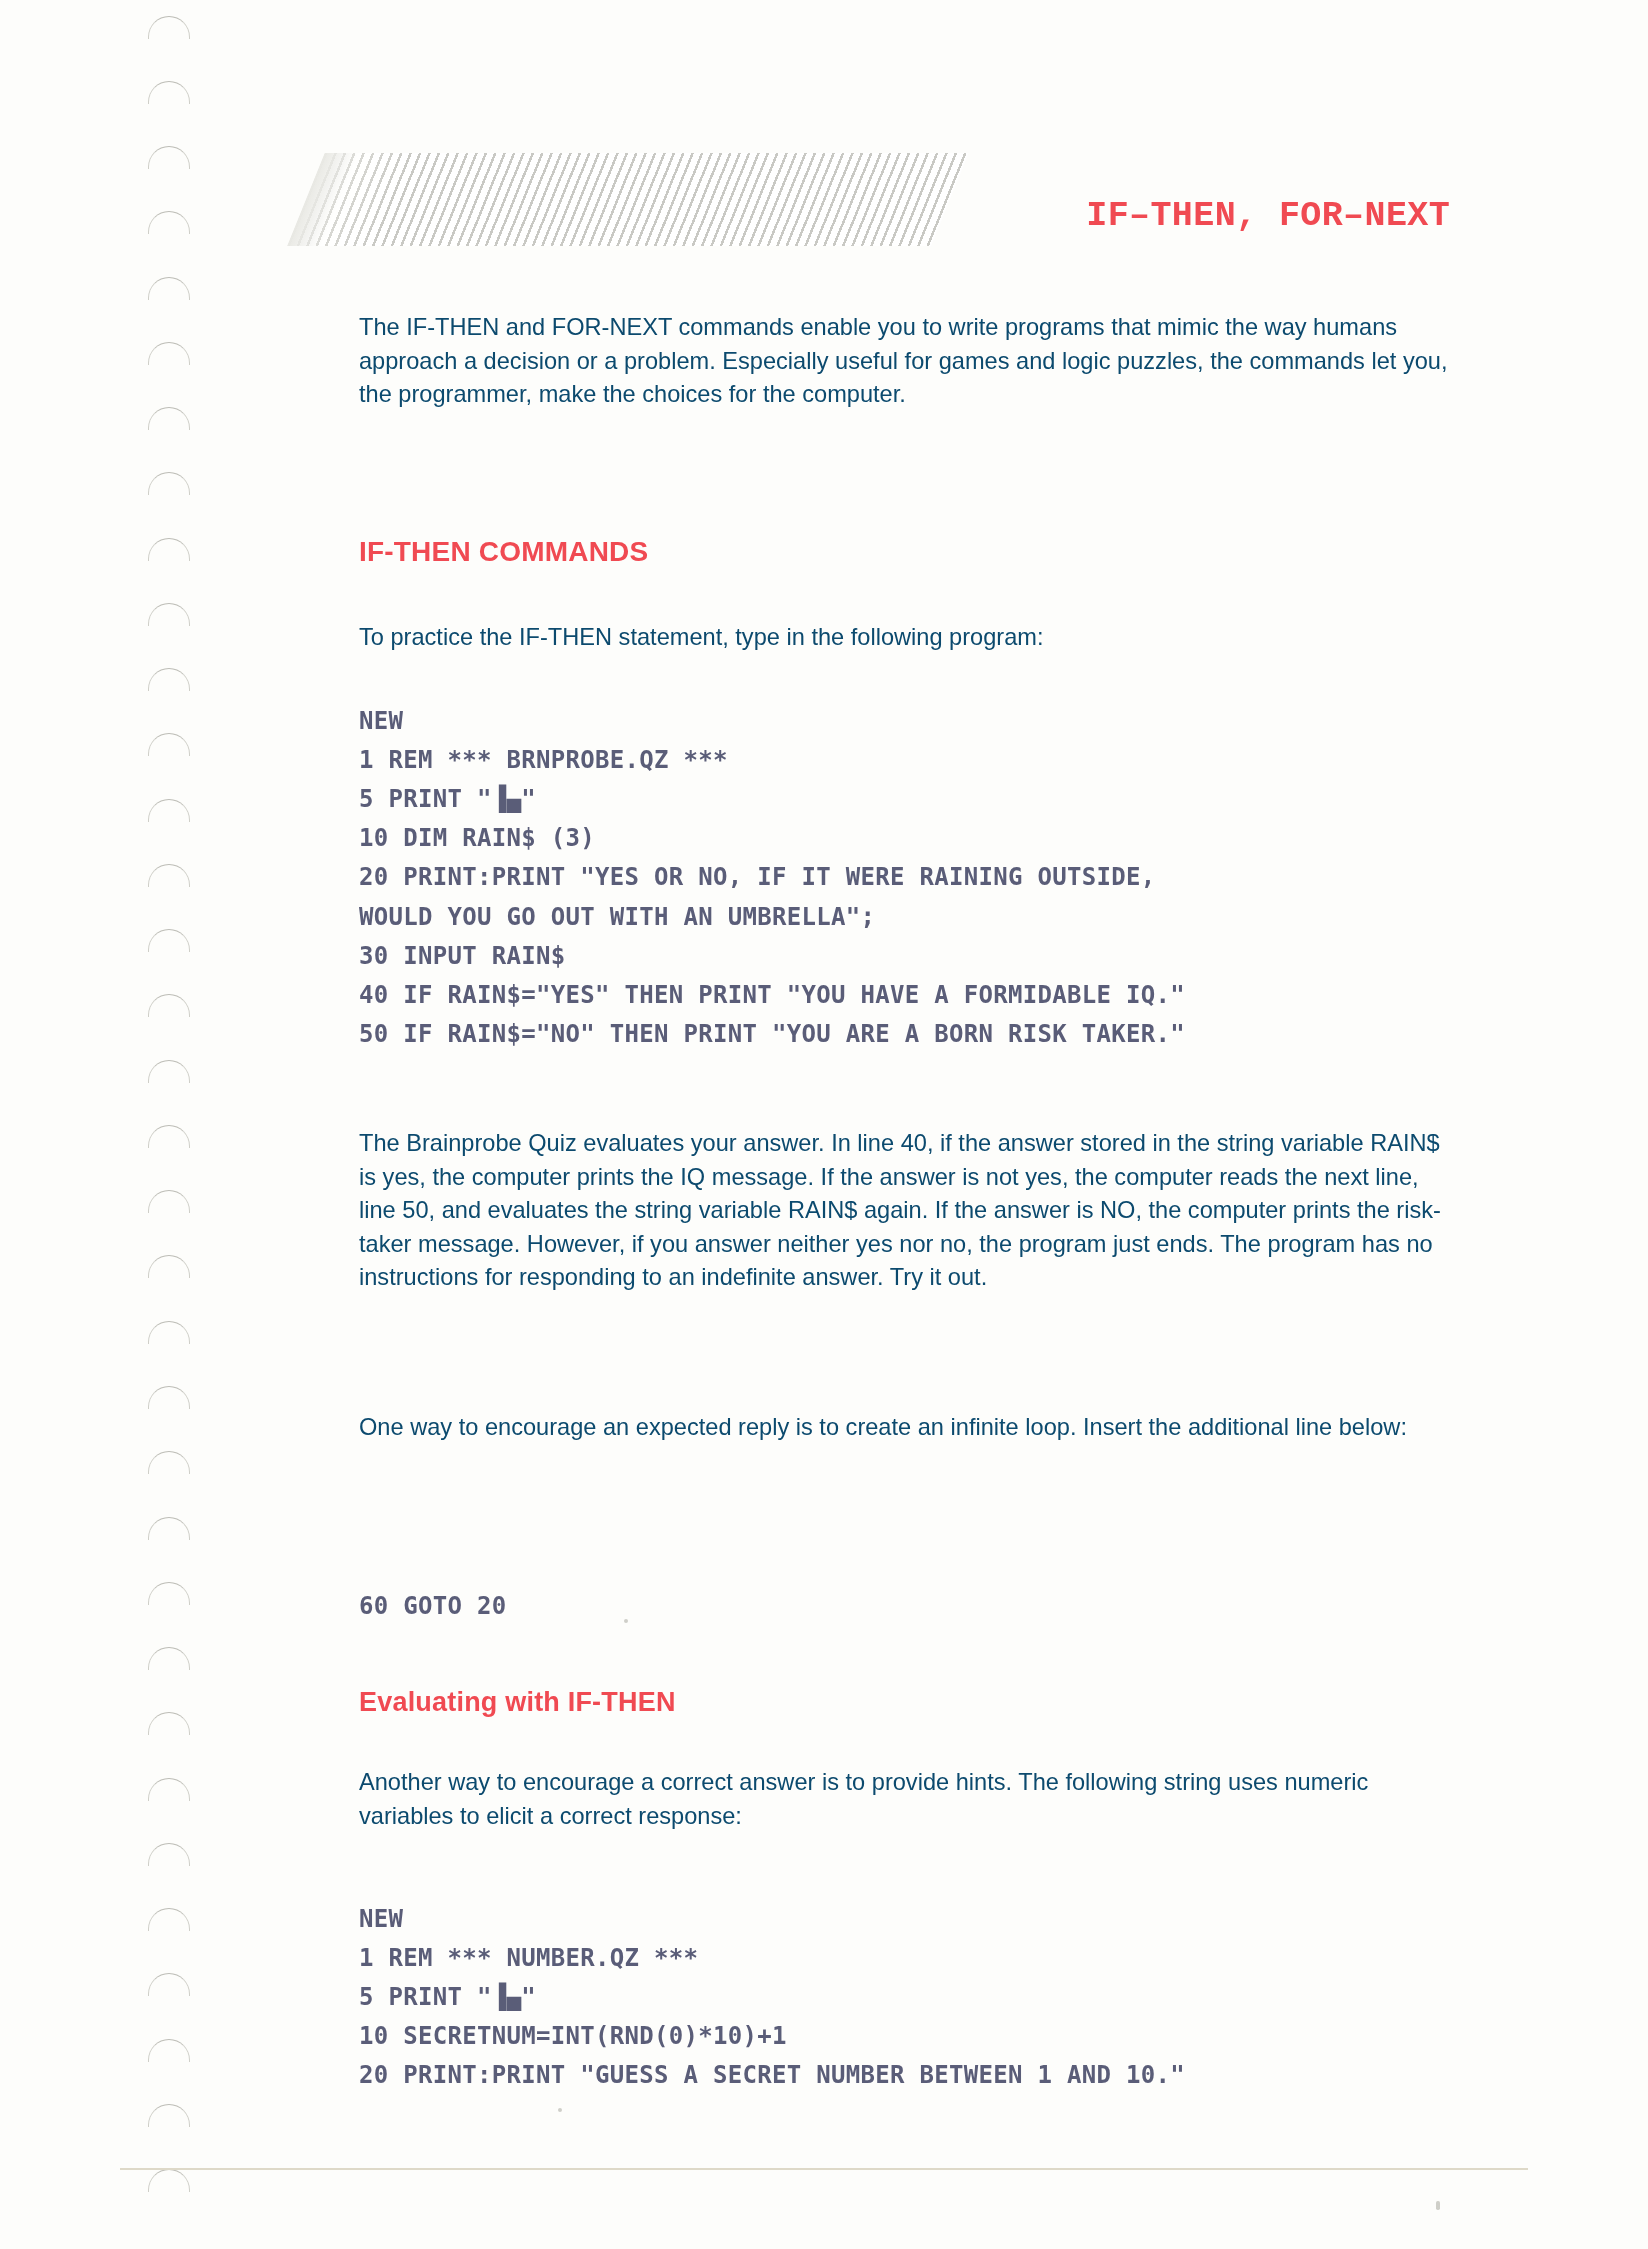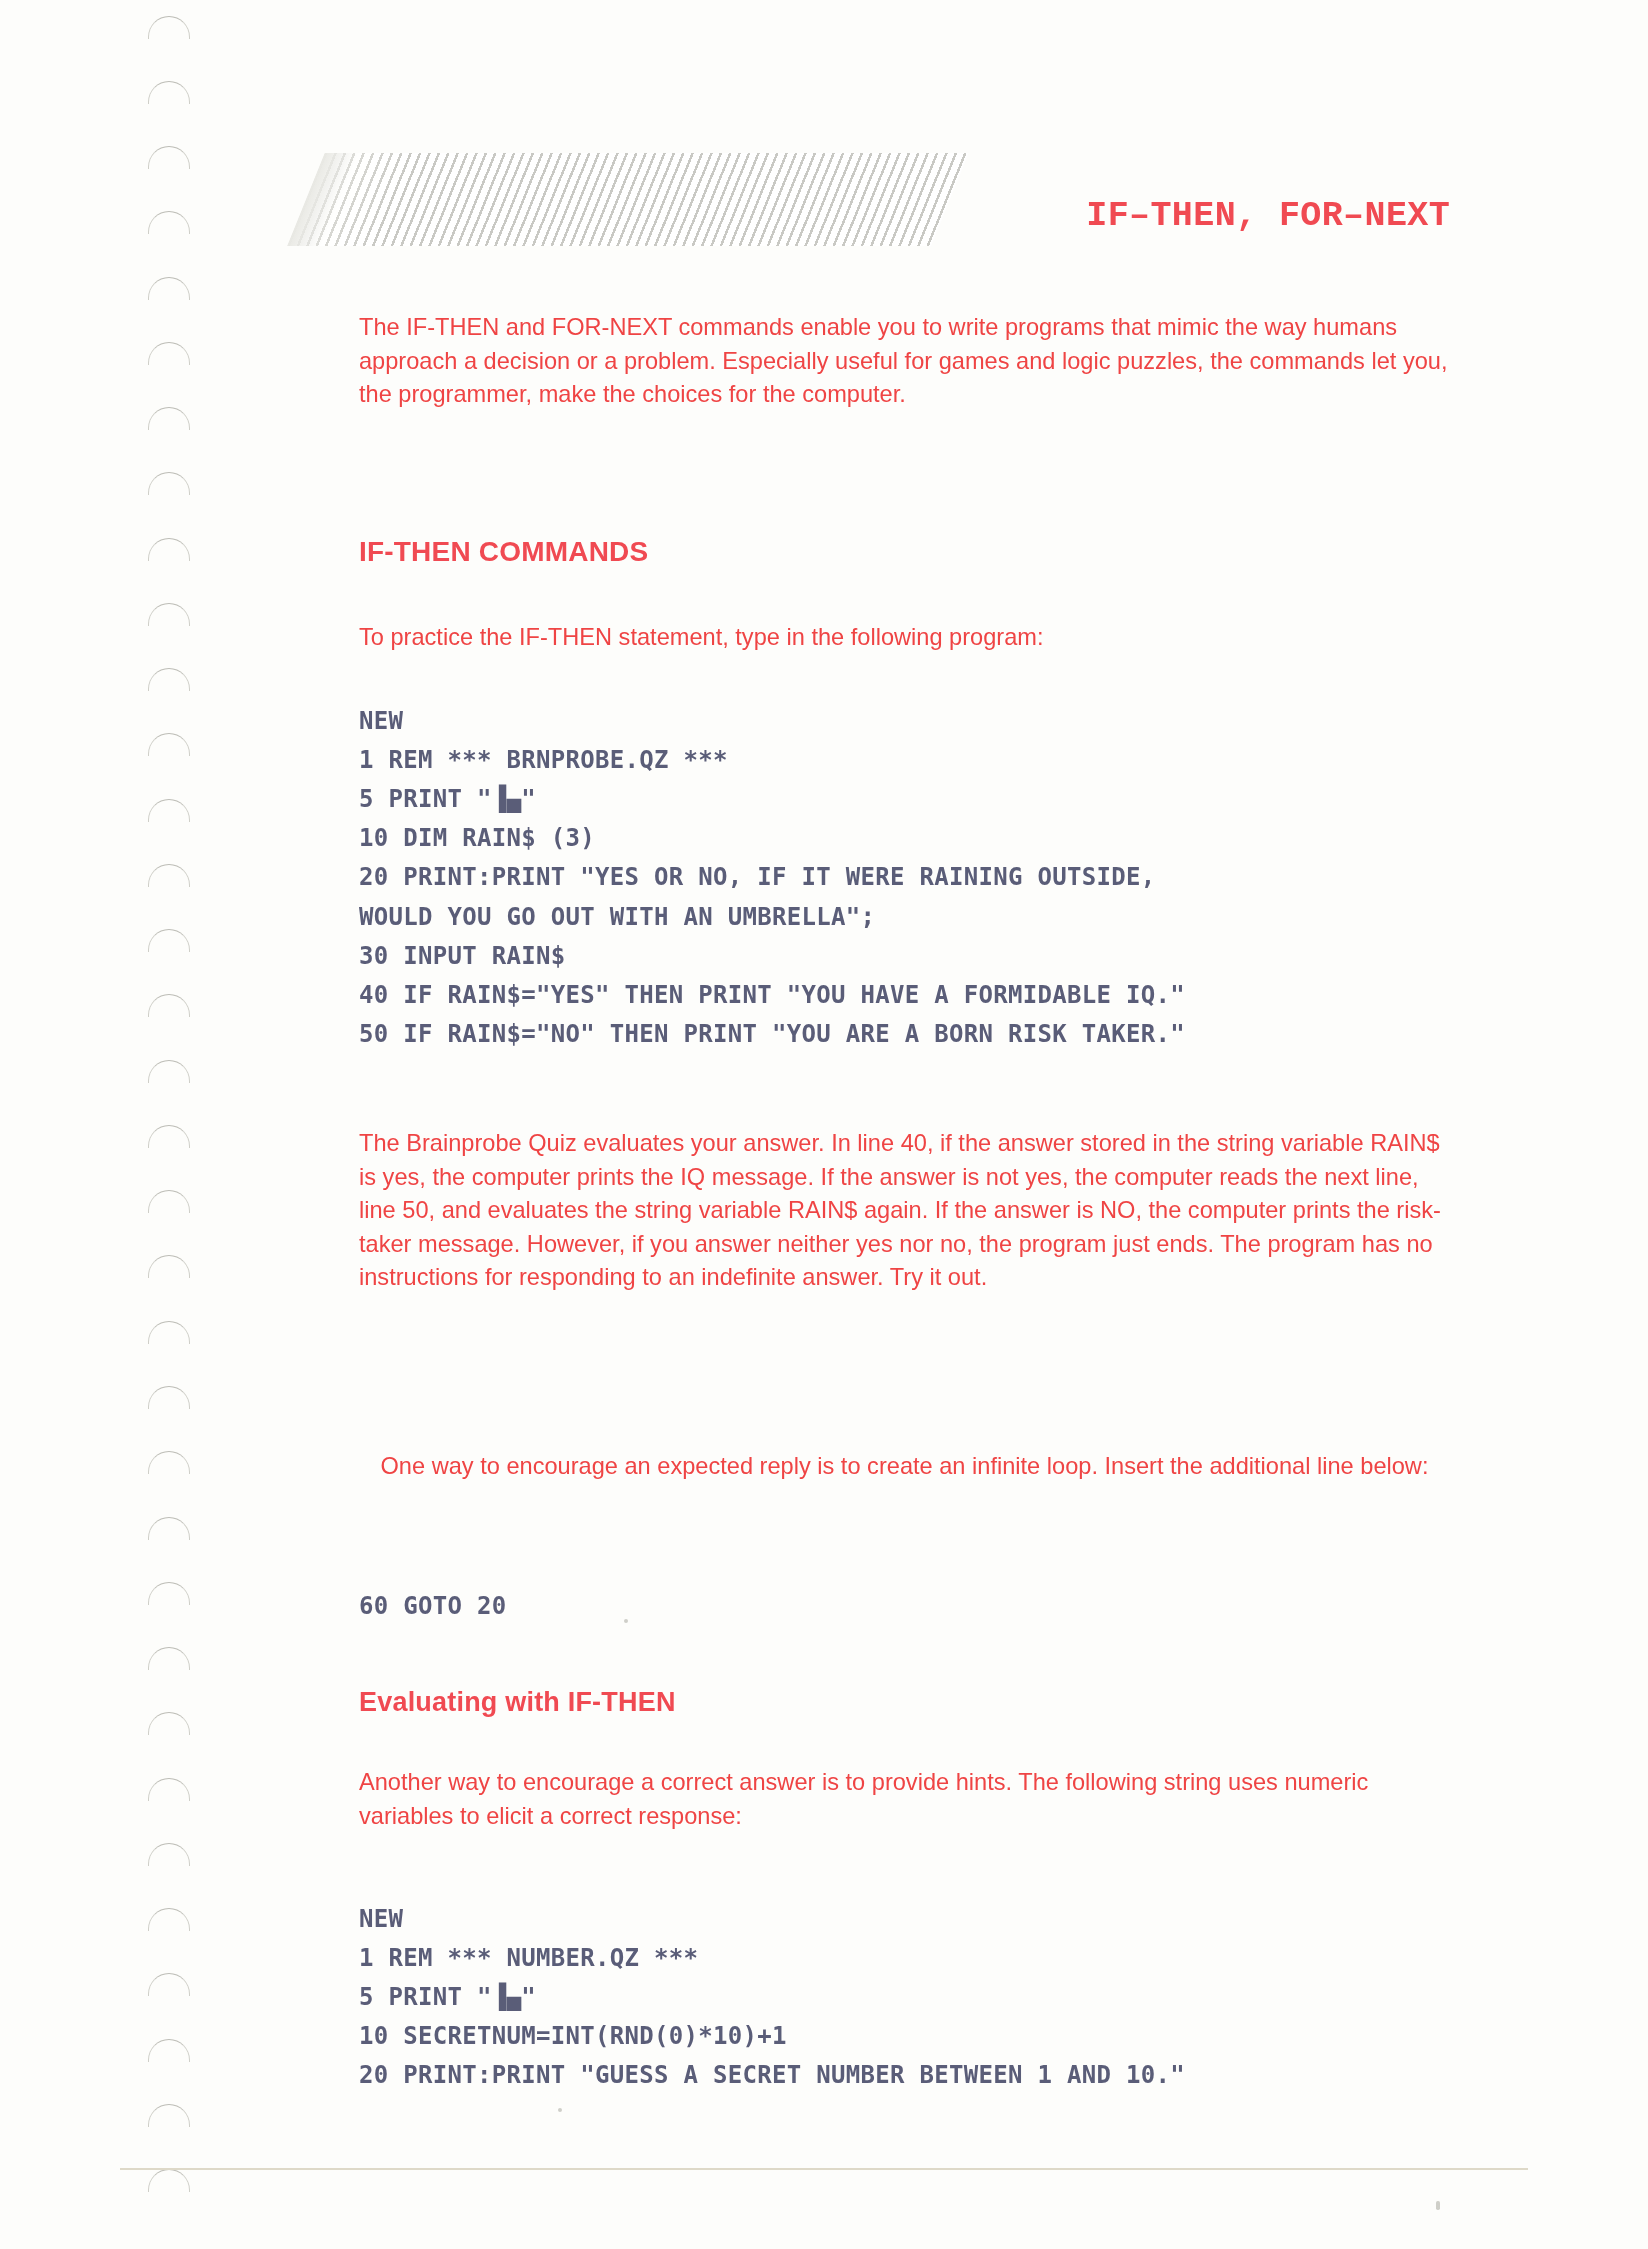--- a/index.html
+++ b/index.html
@@ -105,21 +105,21 @@
     font-weight: bold;
     font-size: 35px;
     letter-spacing: 0.4px;
     white-space: nowrap;
     font-family: Liberation Mono, monospace;
   }
 
   .body-text {
     position: absolute;
     left: 70px;
-    color: #ef4444;
+    color: #0c4a6e;
     font-size: 23.6px;
     line-height: 1.42;
     width: 1091px;
   }
   .body-text p { margin: 0; }
 
   .h2 {
     position: absolute;
     left: 70px;
     color: #f04a52;
@@ -245,21 +245,21 @@
 20 PRINT:PRINT "YES OR NO, IF IT WERE RAINING OUTSIDE,
 WOULD YOU GO OUT WITH AN UMBRELLA";
 30 INPUT RAIN$
 40 IF RAIN$="YES" THEN PRINT "YOU HAVE A FORMIDABLE IQ."
 50 IF RAIN$="NO" THEN PRINT "YOU ARE A BORN RISK TAKER."</div>
 
     <div class="body-text" style="top:1127px;">
       <p>The Brainprobe Quiz evaluates your answer. In line 40, if the answer stored in the string variable RAIN$ is yes, the computer prints the IQ message. If the answer is not yes, the computer reads the next line, line 50, and evaluates the string variable RAIN$ again. If the answer is NO, the computer prints the risk-taker message. However, if you answer neither yes nor no, the program just ends. The program has no instructions for responding to an indefinite answer. Try it out.</p>
     </div>
 
-    <div class="body-text" style="top:1450px;text-align:center;">
+    <div class="body-text" style="top:1411px;">
       <p>One way to encourage an expected reply is to create an infinite loop. Insert the additional line below:</p>
     </div>
 
     <div class="code" style="top:1587px;">60 GOTO 20</div>
 
     <div class="h3" style="top:1687px;">Evaluating with IF-THEN</div>
 
     <div class="body-text" style="top:1766px;">
       <p>Another way to encourage a correct answer is to provide hints. The following string uses numeric variables to elicit a correct response:</p>
     </div>

